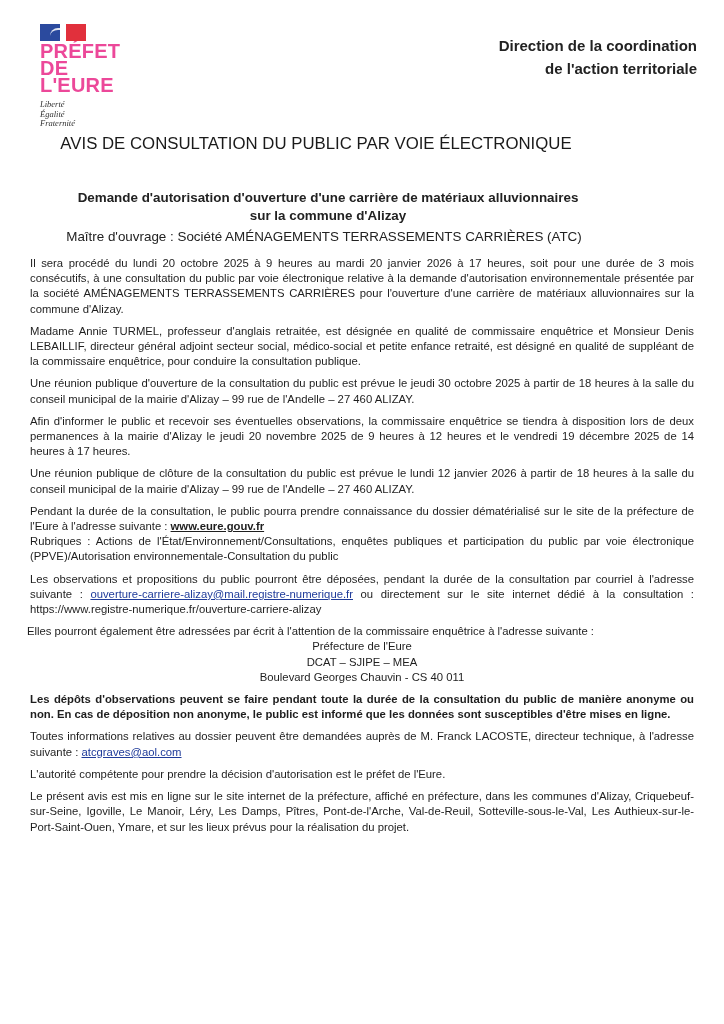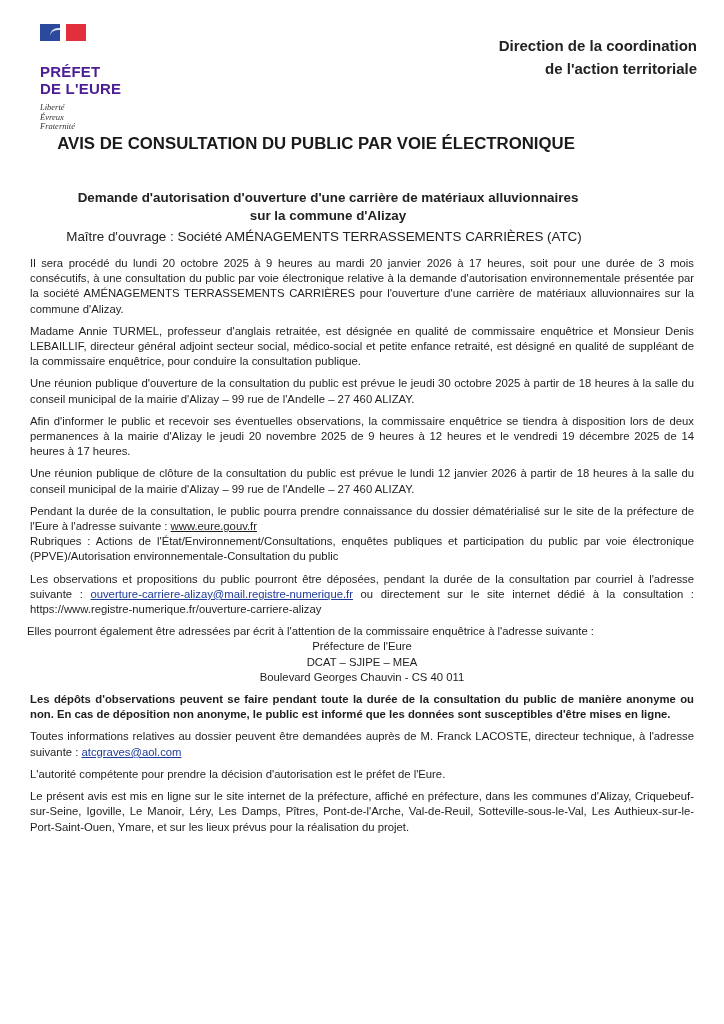--- a/index.html
+++ b/index.html
@@ -6,31 +6,31 @@
     body {
       width: 724px; height: 1024px; overflow: hidden; position: relative;
       font-family: "Liberation Sans", sans-serif; color: #1e1e1e;
     }
     .logo { position: absolute; left: 40px; top: 24px; width: 100px; }
     .flag { position: relative; width: 46px; height: 17px; }
     .flag .blue { position: absolute; left: 0; top: 0; width: 20px; height: 17px; background: #2b4a9e; }
     .flag .white { position: absolute; left: 20px; top: 0; width: 6px; height: 17px; background: #ffffff; }
     .flag .red { position: absolute; left: 26px; top: 0; width: 20px; height: 17px; background: #e1303c; }
     .flag .profile { position: absolute; left: 10px; top: 4px; width: 10px; height: 9px; border-top: 2px solid #fff; border-radius: 8px 0 0 0; opacity: 0.85; }
-    .logo-title { margin-top: 22px; font-weight: bold; font-size: 15px; line-height: 17px; color: #4c1d95; letter-spacing: 0.2px; }
+    .logo-title { margin-top: 2px; font-weight: bold; font-size: 20px; line-height: 17px; color: #ec4899; letter-spacing: 0.2px; }
     .logo-motto { margin-top: 6px; font-family: "Liberation Serif", serif; font-style: italic; font-size: 8.5px; line-height: 9.5px; color: #333; }
     .direction { position: absolute; right: 27px; top: 34px; text-align: right; font-weight: bold; font-size: 15px; line-height: 23px; color: #222; }
-    .title { position: absolute; left: 0; width: 632px; top: 133px; text-align: center; font-weight: bold; font-size: 16.8px; line-height: 22px; color: #1a1a1a; }
+    .title { position: absolute; left: 0; width: 632px; top: 133px; text-align: center; font-weight: normal; font-size: 16.8px; line-height: 22px; color: #1a1a1a; }
     .subtitle { position: absolute; left: 0; width: 656px; top: 189px; text-align: center; font-weight: bold; font-size: 13.4px; line-height: 18px; color: #222; }
     .moa { position: absolute; left: 0; width: 648px; top: 228px; text-align: center; font-size: 13.4px; line-height: 18px; color: #222; }
     .body { position: absolute; left: 30px; width: 664px; top: 256px; font-size: 11.3px; line-height: 15.2px; color: #1e1e1e; }
     .body p { margin: 0 0 7px 0; text-align: justify; }
     .body a { color: #1f3b9a; text-decoration: underline; }
     .body a.plain { color: #1e1e1e; text-decoration: none; }
-    .body a.u { color: #1e1e1e; }
+    .body a.u { color: #1e1e1e; font-weight: bold; }
     .addr { text-align: center; margin: 0 0 7px 0; }
     .addr div { line-height: 15.2px; }
     .bold { font-weight: bold; }
     .lefty { text-align: left; margin-left: -3px !important; }
   </style>
 </head>
 <body>
 
 <div class="logo">
   <div class="flag">
@@ -38,21 +38,21 @@
       <div class="white"></div>
       <div class="red"></div>
       <div class="profile"></div>
   </div>
   <div class="logo-title">
     <div>PRÉFET</div>
     <div>DE L'EURE</div>
   </div>
   <div class="logo-motto">
     <div>Liberté</div>
-    <div>Évreux</div>
+    <div>Égalité</div>
     <div>Fraternité</div>
   </div>
 </div>
 
 <div class="direction">
   <div>Direction de la coordination</div>
   <div>de l'action territoriale</div>
 </div>
 
 <div class="title">

